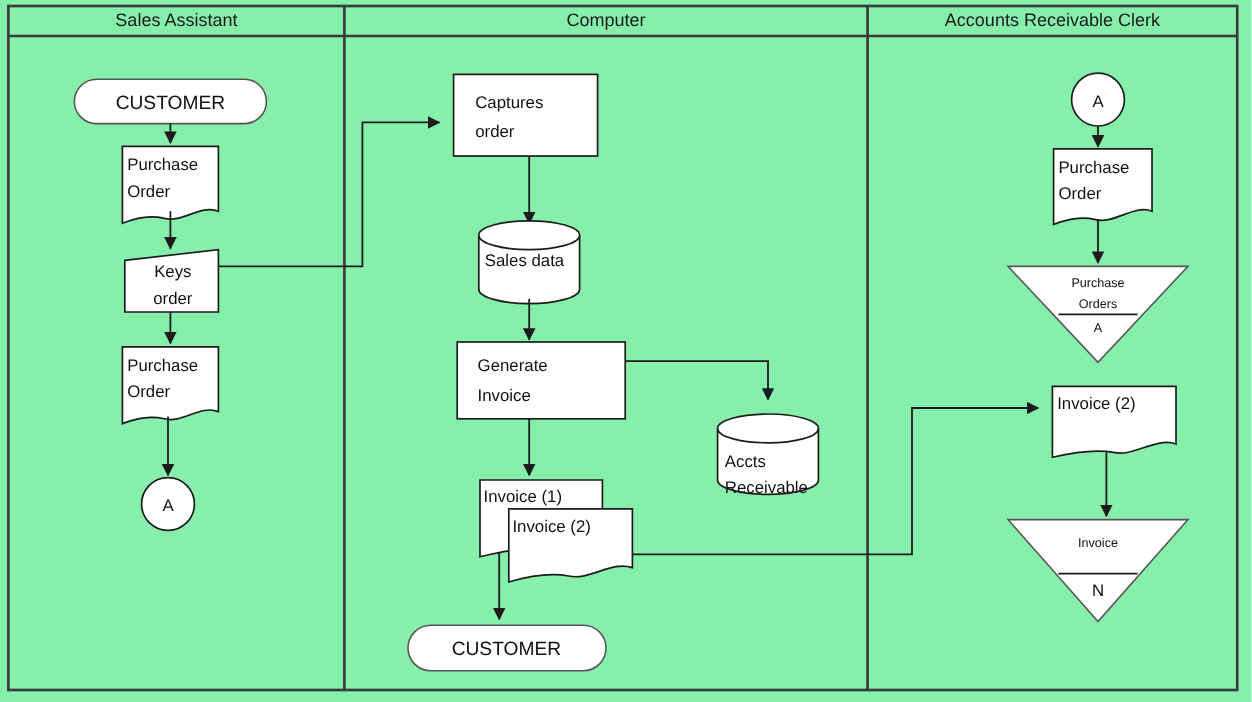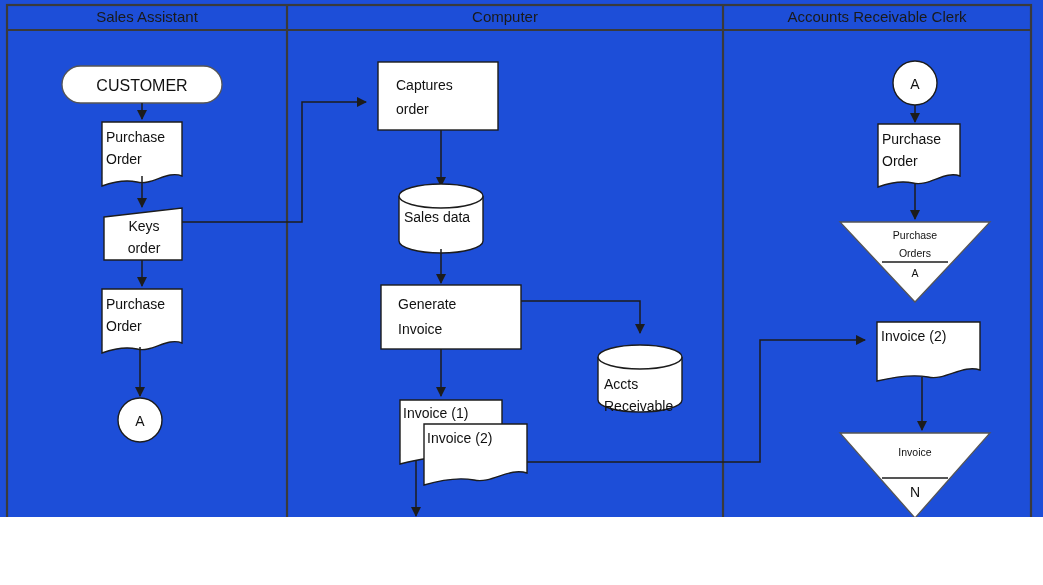--- a/index.html
+++ b/index.html
@@ -4,22 +4,22 @@
 <style>
   html, body {
     margin: 0;
     padding: 0;
     background: #ffffff;
     font-family: "Liberation Sans", sans-serif;
   }
   #canvas {
     position: relative;
     width: 1043px;
-    height: 517px;
-    background: #1d4ed8;
+    height: 585px;
+    background: #86efac;
     overflow: hidden;
   }
   #flow-svg {
     position: absolute;
     left: 0;
     top: 0;
     width: 1043px;
     height: 585px;
   }
   .lane-title {

